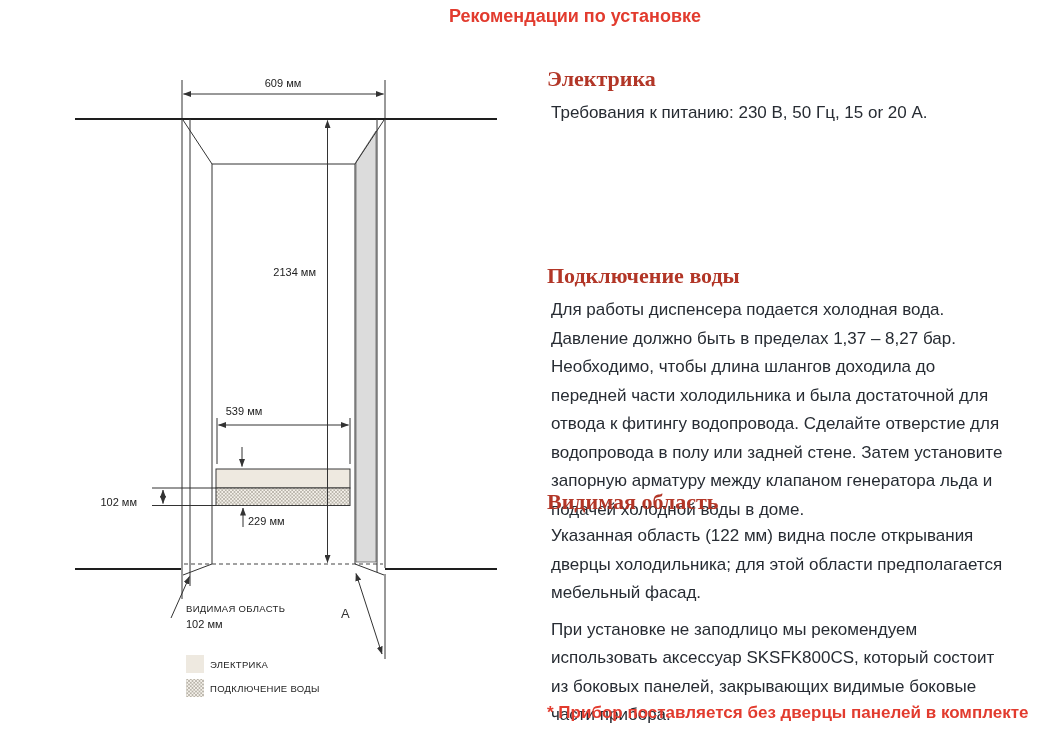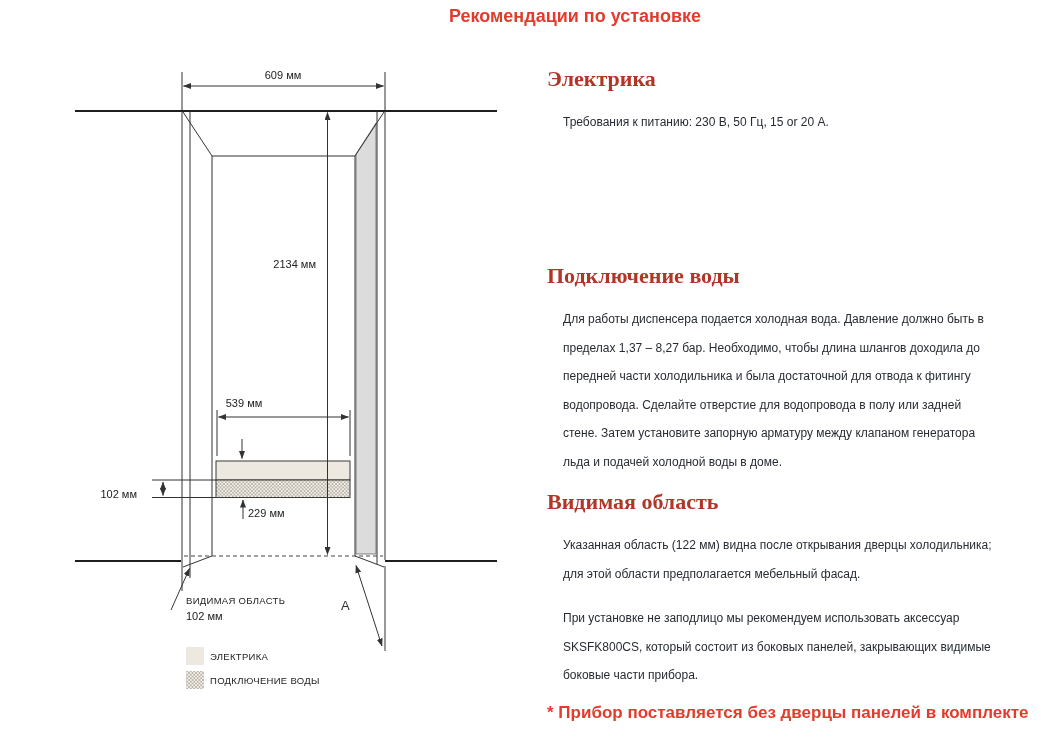--- a/index.html
+++ b/index.html
@@ -8,26 +8,26 @@
     --text:#272c33;
     --beige:#eee9e0;
     --panel-grey:#dcdcdc;
     --line:#333333;
   }
   html,body{margin:0;padding:0;background:#ffffff;}
   body{width:1061px;height:743px;position:relative;overflow:hidden;
        font-family:"Liberation Sans",sans-serif;color:var(--text);}
   .page-title{position:absolute;left:85px;top:6px;width:980px;text-align:center;
        font-size:18px;font-weight:bold;color:var(--accent-red);}
-  .diagram-wrap{position:absolute;left:0;top:8px;width:530px;height:534px;}
+  .diagram-wrap{position:absolute;left:0;top:16px;width:530px;height:534px;}
   .col{position:absolute;left:547px;top:0;width:466px;}
   .sec{position:absolute;left:0;width:466px;}
   .sec h2{margin:0 0 7px 0;font-family:"Liberation Serif",serif;font-weight:bold;
        font-size:22px;line-height:26px;color:var(--heading-red);}
-  .sec p{margin:16px;font-size:12px;line-height:28.5px;color:var(--text);}
+  .sec p{margin:4px;font-size:17px;line-height:28.5px;color:var(--text);}
   .sec p.spaced{margin-top:8px;}
   .footnote{position:absolute;left:0;top:703px;font-size:17px;font-weight:bold;
        color:var(--accent-red);white-space:nowrap;}
   .dtxt{font-family:"Liberation Sans",sans-serif;font-size:11px;fill:#222222;}
   .dtxt-sm{font-family:"Liberation Sans",sans-serif;font-size:9.5px;letter-spacing:.3px;fill:#222222;}
   .dtxt-a{font-family:"Liberation Sans",sans-serif;font-size:13px;fill:#333333;}
   .ln{stroke:var(--line);stroke-width:1;fill:none;}
   .wl{stroke:#1e1e1e;stroke-width:2;fill:none;}
   .dash{stroke:#444444;stroke-width:1.2;stroke-dasharray:4 3;fill:none;}
 </style>

